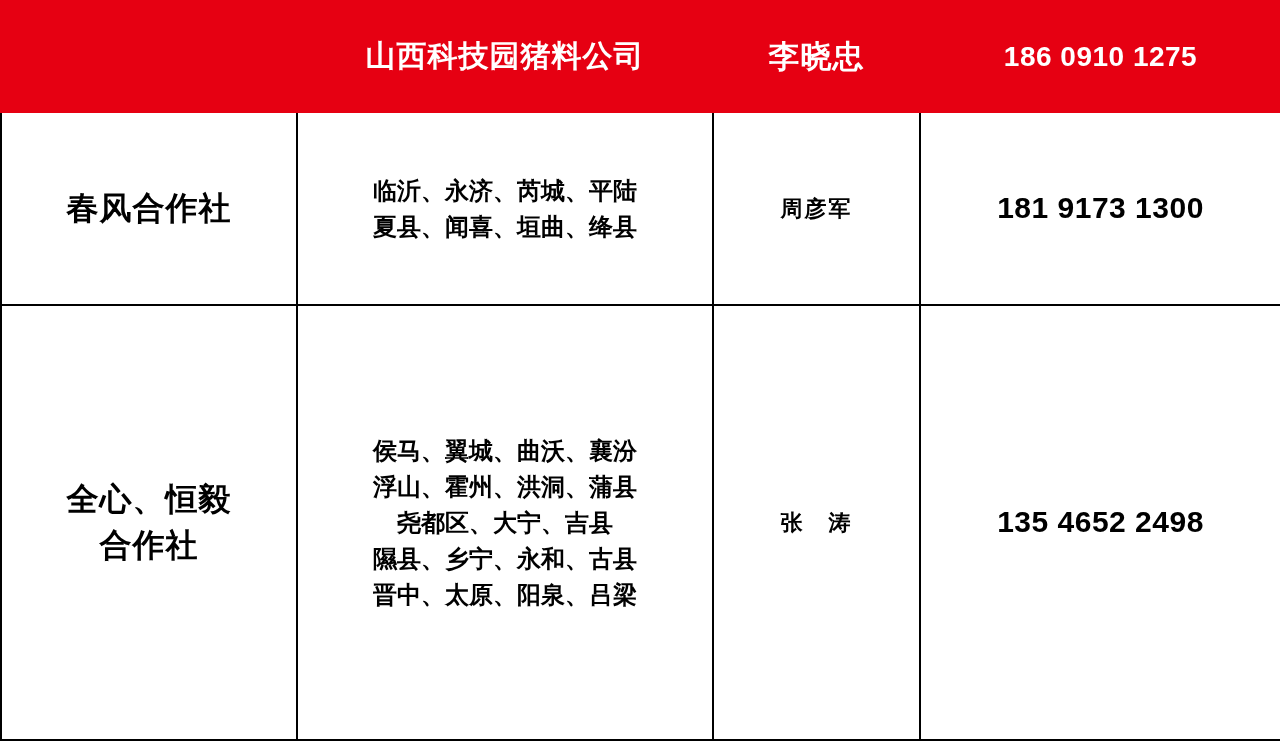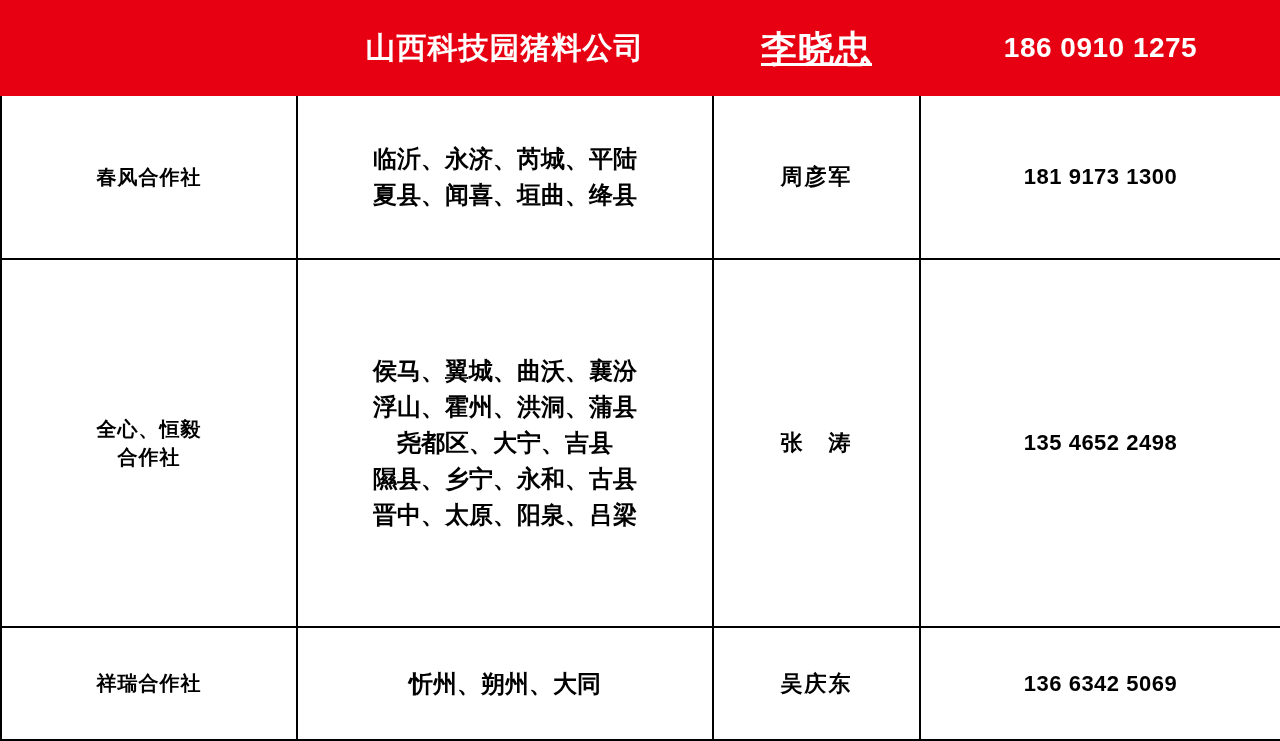--- a/index.html
+++ b/index.html
@@ -44,48 +44,47 @@
     background: #e60012;
     color: #ffffff;
     border-color: #e60012;
     font-size: 30px;
     letter-spacing: 1px;
   }
   tr.header-row td.hdr-title {
     font-size: 30px;
   }
   tr.header-row td.hdr-name {
-    font-size: 36px;
-    text-decoration: underline;
+    font-size: 31px;
   }
   tr.header-row td.hdr-phone {
     font-size: 28px;
     letter-spacing: 0.5px;
   }
   
   td.blank-cell {
     background: #e60012;
     border-color: #e60012;
   }
 
   td.coop-name {
-    font-size: 20px;
+    font-size: 32px;
     letter-spacing: 1px;
   }
   td.regions {
     font-size: 24px;
     letter-spacing: 0px;
     white-space: pre-line;
   }
   td.person {
     font-size: 22px;
     letter-spacing: 2px;
   }
   td.phone {
-    font-size: 22px;
+    font-size: 30px;
     letter-spacing: 0.5px;
   }
   
   tr.r-header { height: 76px; }
   tr.r-1 { height: 132px; }
   tr.r-2 { height: 145px; }
   tr.r-3 { height: 297px; }
   tr.r-4 { height: 91px; }
 
   td.regions.multi {
@@ -125,21 +124,15 @@
 合作社</td>
         <td class="regions multi">侯马、翼城、曲沃、襄汾
 浮山、霍州、洪洞、蒲县
 尧都区、大宁、吉县
 隰县、乡宁、永和、古县
 晋中、太原、阳泉、吕梁</td>
         <td class="person">张　涛</td>
         <td class="phone">135 4652 2498</td>
       </tr>
 
-      <tr class="r-4">
-        <td class="coop-name">祥瑞合作社</td>
-        <td class="regions">忻州、朔州、大同</td>
-        <td class="person">吴庆东</td>
-        <td class="phone">136 6342 5069</td>
-      </tr>
     </tbody>
   </table>
 </div>
 
 </body></html>

